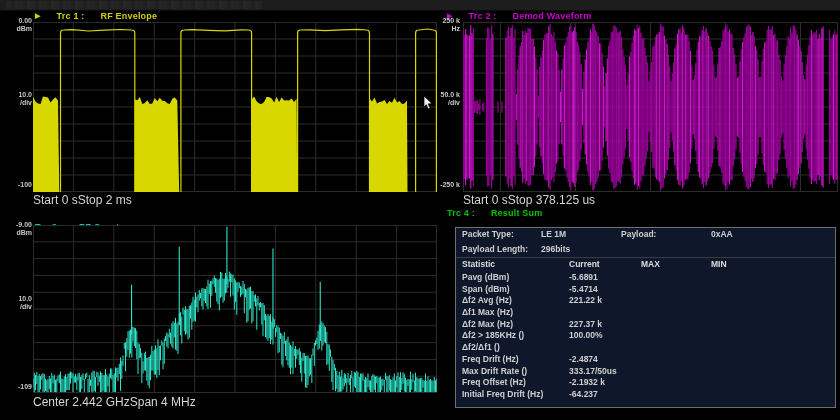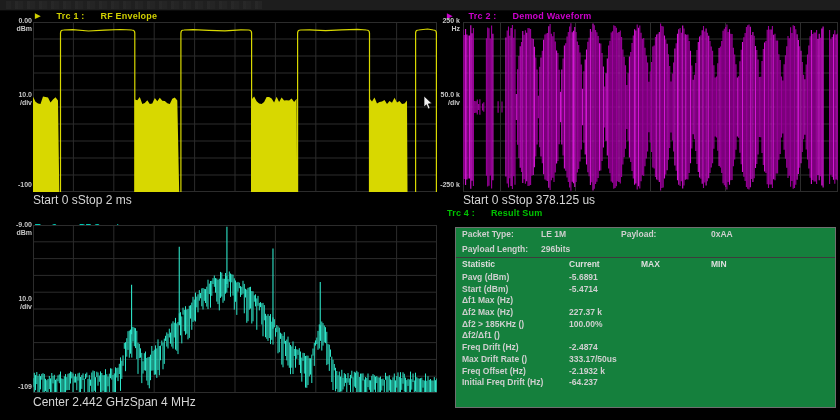--- a/index.html
+++ b/index.html
@@ -26,21 +26,21 @@
     color:#c6c6c6;line-height:8px;white-space:nowrap;
   }
   .xlabels{
     position:absolute;display:flex;justify-content:flex-start;
     font-size:12px;font-weight:normal;color:#d6d6d6;
   }
   svg.plot{position:absolute;background:#000;display:block;}
   
   .result-table{
     position:absolute;left:455px;top:227px;width:381px;height:181px;
-    border:1px solid #6f6f6f;box-sizing:border-box;background:#15803d;
+    border:1px solid #6f6f6f;box-sizing:border-box;background:#0f172a;
     font-size:8.5px;color:#cfcfcf;font-weight:bold;
   }
   .t-row{position:relative;height:12px;}
   .t-row span{position:absolute;top:1px;white-space:nowrap;}
   .c-label{left:6px;}
   .c-v1{left:85px;}
   .c-pay{left:165px;}
   .c-v2{left:255px;}
   .c-cur{left:113px;text-align:center;}
   .c-max{left:185px;}
@@ -215,27 +215,33 @@
   </div>
   <div id="stats-body">
   <div class="t-row" style="height:11.7px;">
     <span class="c-label">Pavg (dBm)</span>
     <span class="c-cur">-5.6891</span>
     <span class="c-max"></span>
     <span class="c-min"></span>
   </div>
 
   <div class="t-row" style="height:11.7px;">
-    <span class="c-label">Start (dBm)</span>
+    <span class="c-label">Span (dBm)</span>
     <span class="c-cur">-5.4714</span>
     <span class="c-max"></span>
     <span class="c-min"></span>
   </div>
 
 
+  <div class="t-row" style="height:11.7px;">
+    <span class="c-label">Δf2 Avg (Hz)</span>
+    <span class="c-cur">221.22 k</span>
+    <span class="c-max"></span>
+    <span class="c-min"></span>
+  </div>
 
   <div class="t-row" style="height:11.7px;">
     <span class="c-label">Δf1 Max (Hz)</span>
     <span class="c-cur"></span>
     <span class="c-max"></span>
     <span class="c-min"></span>
   </div>
 
   <div class="t-row" style="height:11.7px;">
     <span class="c-label">Δf2 Max (Hz)</span>

